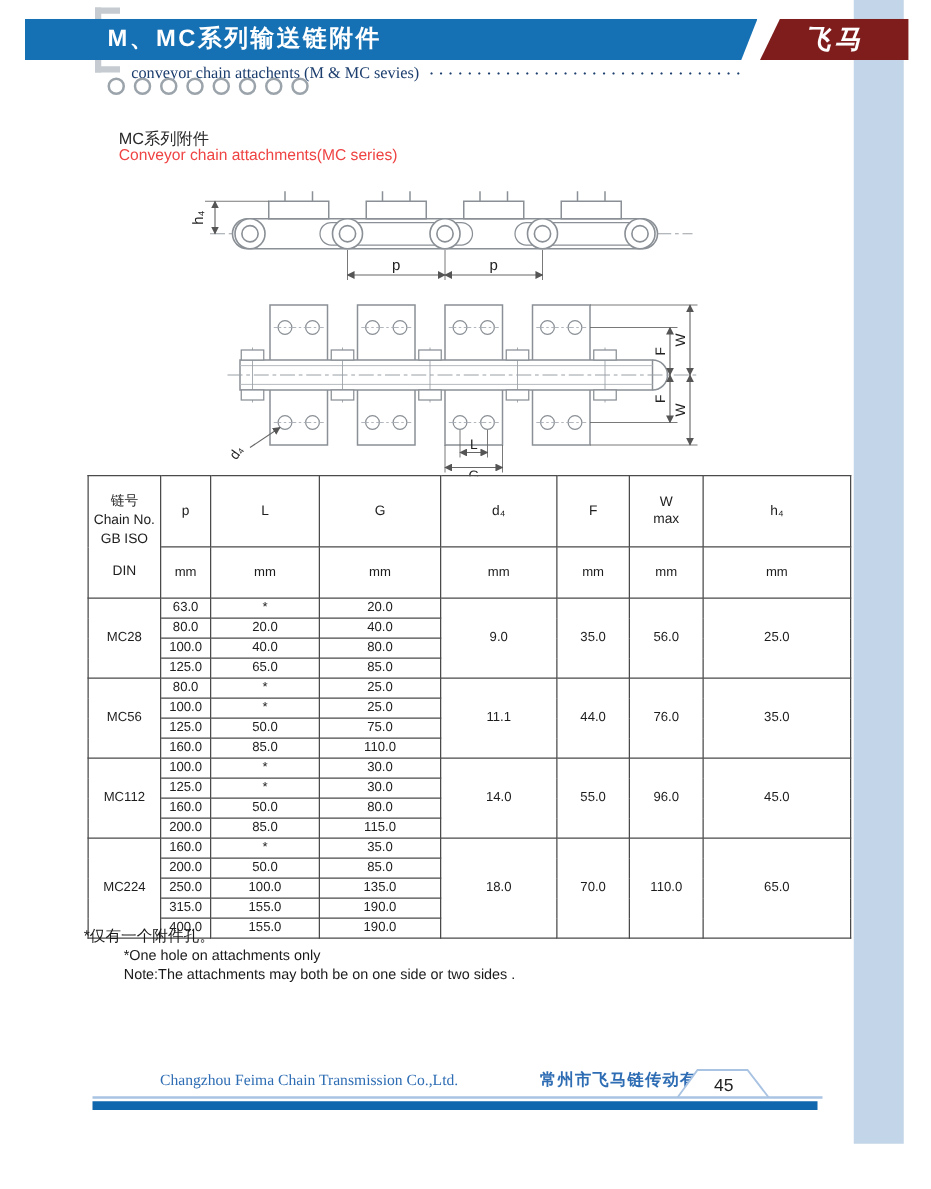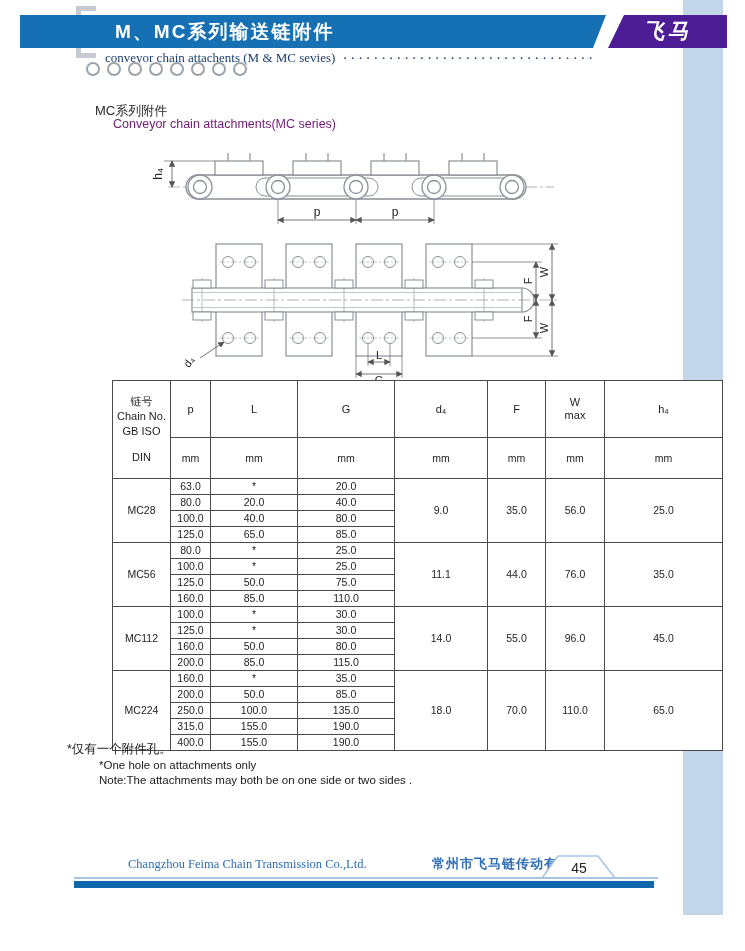--- a/index.html
+++ b/index.html
@@ -14,44 +14,44 @@
 
   
   .bracket {
     left:76px; top:6px; width:15px; height:42px; z-index:1;
     border-left:5px solid #c5cbd1; border-top:5px solid #c5cbd1; border-bottom:5px solid #c5cbd1;
   }
   .banner {
     left:20px; top:15px; width:586px; height:33px; background:#1571b3; z-index:2;
     clip-path:polygon(0 0, 100% 0, calc(100% - 13px) 100%, 0 100%);
     color:#fff; font-size:19px; font-weight:bold; letter-spacing:2px; line-height:33px;
-    padding-left:95px; box-sizing:border-box;
+    padding-left:66px; box-sizing:border-box;
   }
   .logo-flag {
-    left:608px; top:15px; width:119px; height:33px; background:#4c1d95; z-index:3;
+    left:608px; top:15px; width:119px; height:33px; background:#7f1d1d; z-index:3;
     clip-path:polygon(16px 0, 100% 0, 100% 100%, 0 100%);
     color:#fff; text-align:center; line-height:32px;
     font-family:"DejaVu Serif", serif; font-style:italic; font-weight:bold; font-size:21px;
     letter-spacing:3px;
   }
   .subtitle-row { left:105px; top:50px; font-family:"Liberation Serif", serif; font-size:13px; color:#1c3e6e; white-space:nowrap; }
   .subtitle-dots { letter-spacing:4px; font-weight:bold; font-size:11px; margin-left:8px; }
   .circles { left:86px; top:62px; display:flex; gap:7px; }
   .circles span { width:10px; height:10px; border:2px solid #9ba3ab; border-radius:50%; background:#fff; }
 
   
   .sec-zh { left:95px; top:102px; font-size:13px; color:#2a2a2a; }
-  .sec-en { left:113px; top:117px; font-size:12.5px; color:#701a75; }
+  .sec-en { left:95px; top:117px; font-size:12.5px; color:#ef4444; }
 
   
   svg text { font-family:"Liberation Sans", sans-serif; }
 
   
   .spec-table { left:70px; top:380px; }
-  table { border-collapse:collapse; table-layout:fixed; width:610px; font-size:10.5px; color:#1d1d1d;margin-left:42px; }
+  table { border-collapse:collapse; table-layout:fixed; width:610px; font-size:10.5px; color:#1d1d1d; }
   td { border:1px solid #4a4a4a; text-align:center; vertical-align:middle; padding:0; height:15px; line-height:1.15; background:#fff; }
   tr.th1 td { height:56px; font-size:11px; }
   tr.th2 td { height:40px; }
   td.chaincol { font-size:10.5px; line-height:1.35; }
   td.chaincol .din { margin-top:12px; }
 
   
   .notes { left:67px; top:742px; color:#1a1a1a; }
   .notes .zh { font-size:12.5px; line-height:15.5px; }
   .notes .en { font-size:11.5px; line-height:15.5px;margin-left:32px; }

